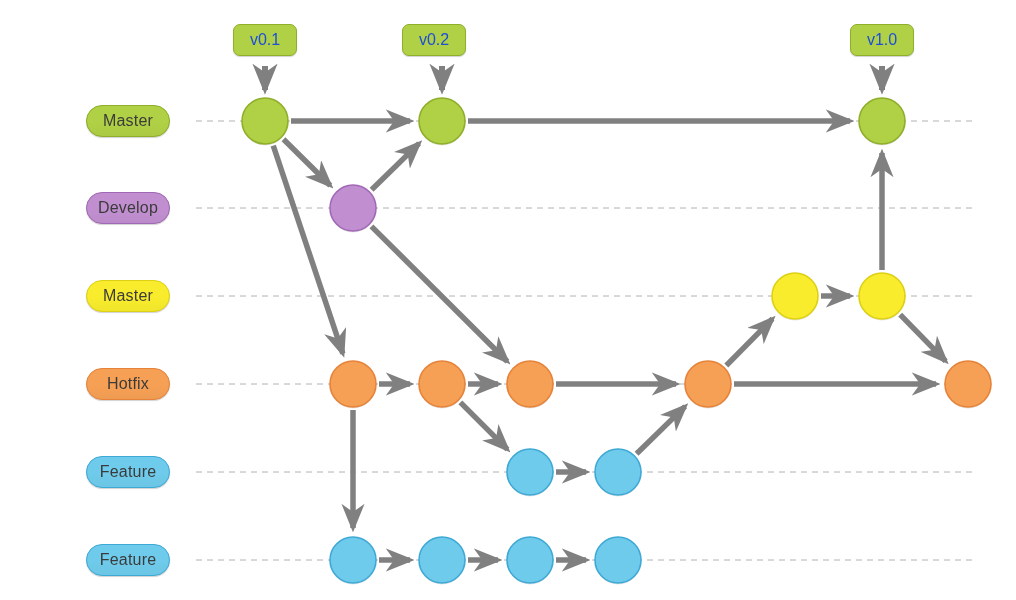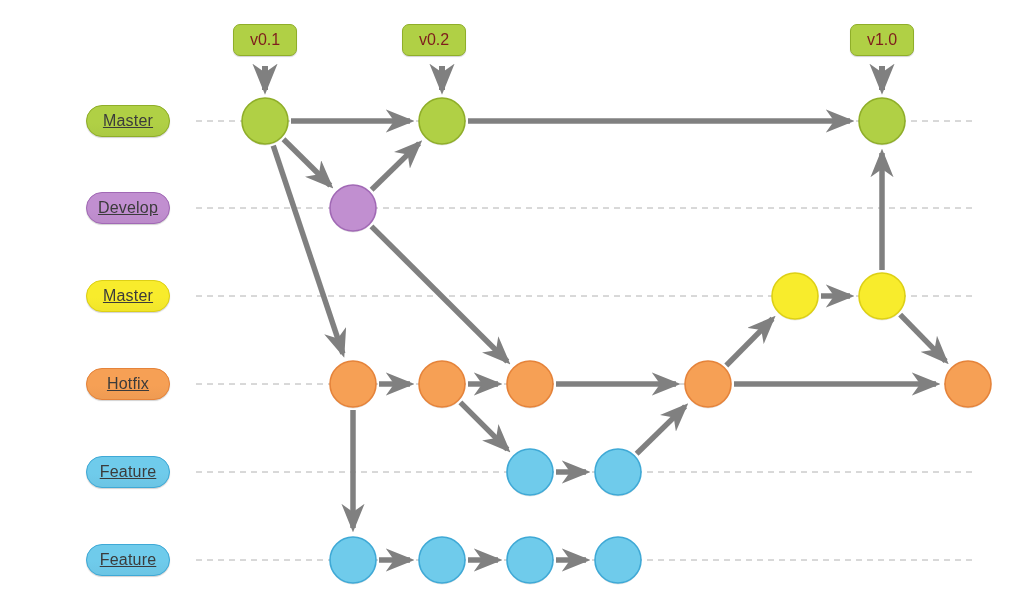--- a/index.html
+++ b/index.html
@@ -14,28 +14,27 @@
   .lane-label{
     position:absolute;
     width:84px;height:32px;
     border-radius:16px;
     display:flex;align-items:center;justify-content:center;
     font-size:16px;color:#3b3b3b;
     box-sizing:border-box;
     border:1px solid rgba(0,0,0,.22);
     box-shadow:0 1px 1px rgba(0,0,0,.18);
     letter-spacing:.2px;
-    text-decoration:underline;
   }
   .tag-box{
     position:absolute;
     width:64px;height:32px;
     border-radius:7px;
     display:flex;align-items:center;justify-content:center;
-    font-size:16px;color:#7f1d1d;
+    font-size:16px;color:#1d4ed8;
     box-sizing:border-box;
     border:1px solid rgba(0,0,0,.22);
     box-shadow:0 1px 1px rgba(0,0,0,.18);
   }
 </style>
 </head>
 <body>
 
 <div id="stage">
 

